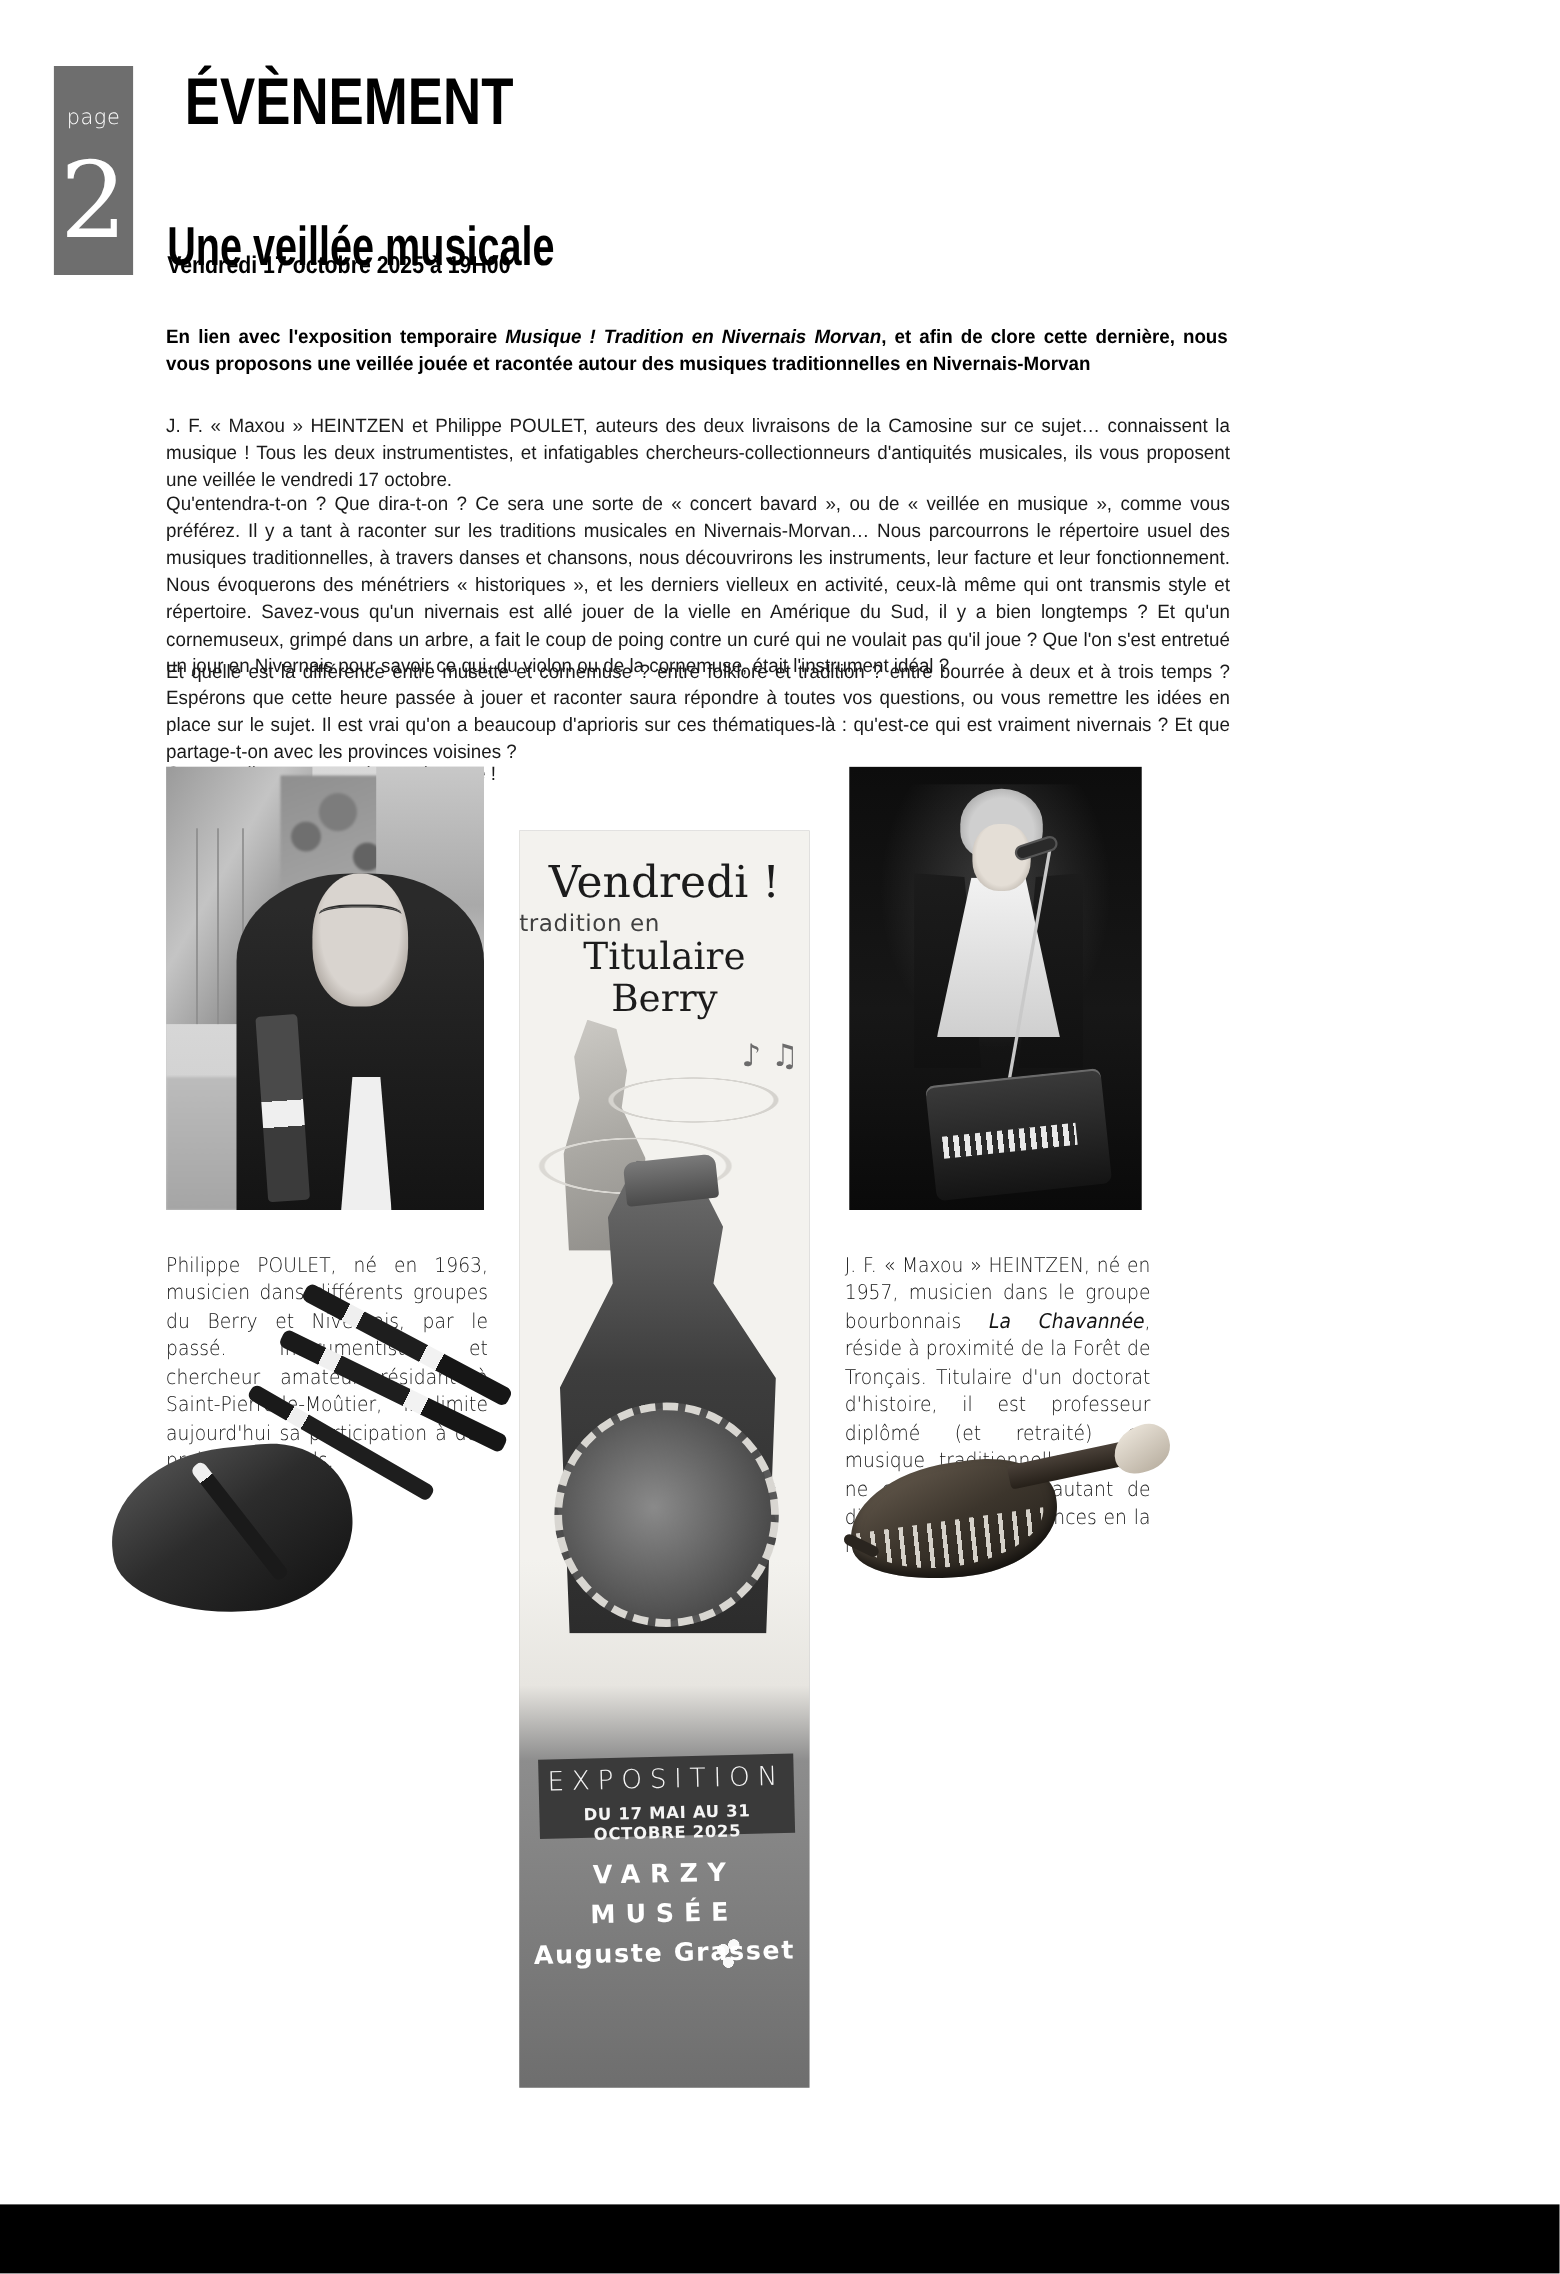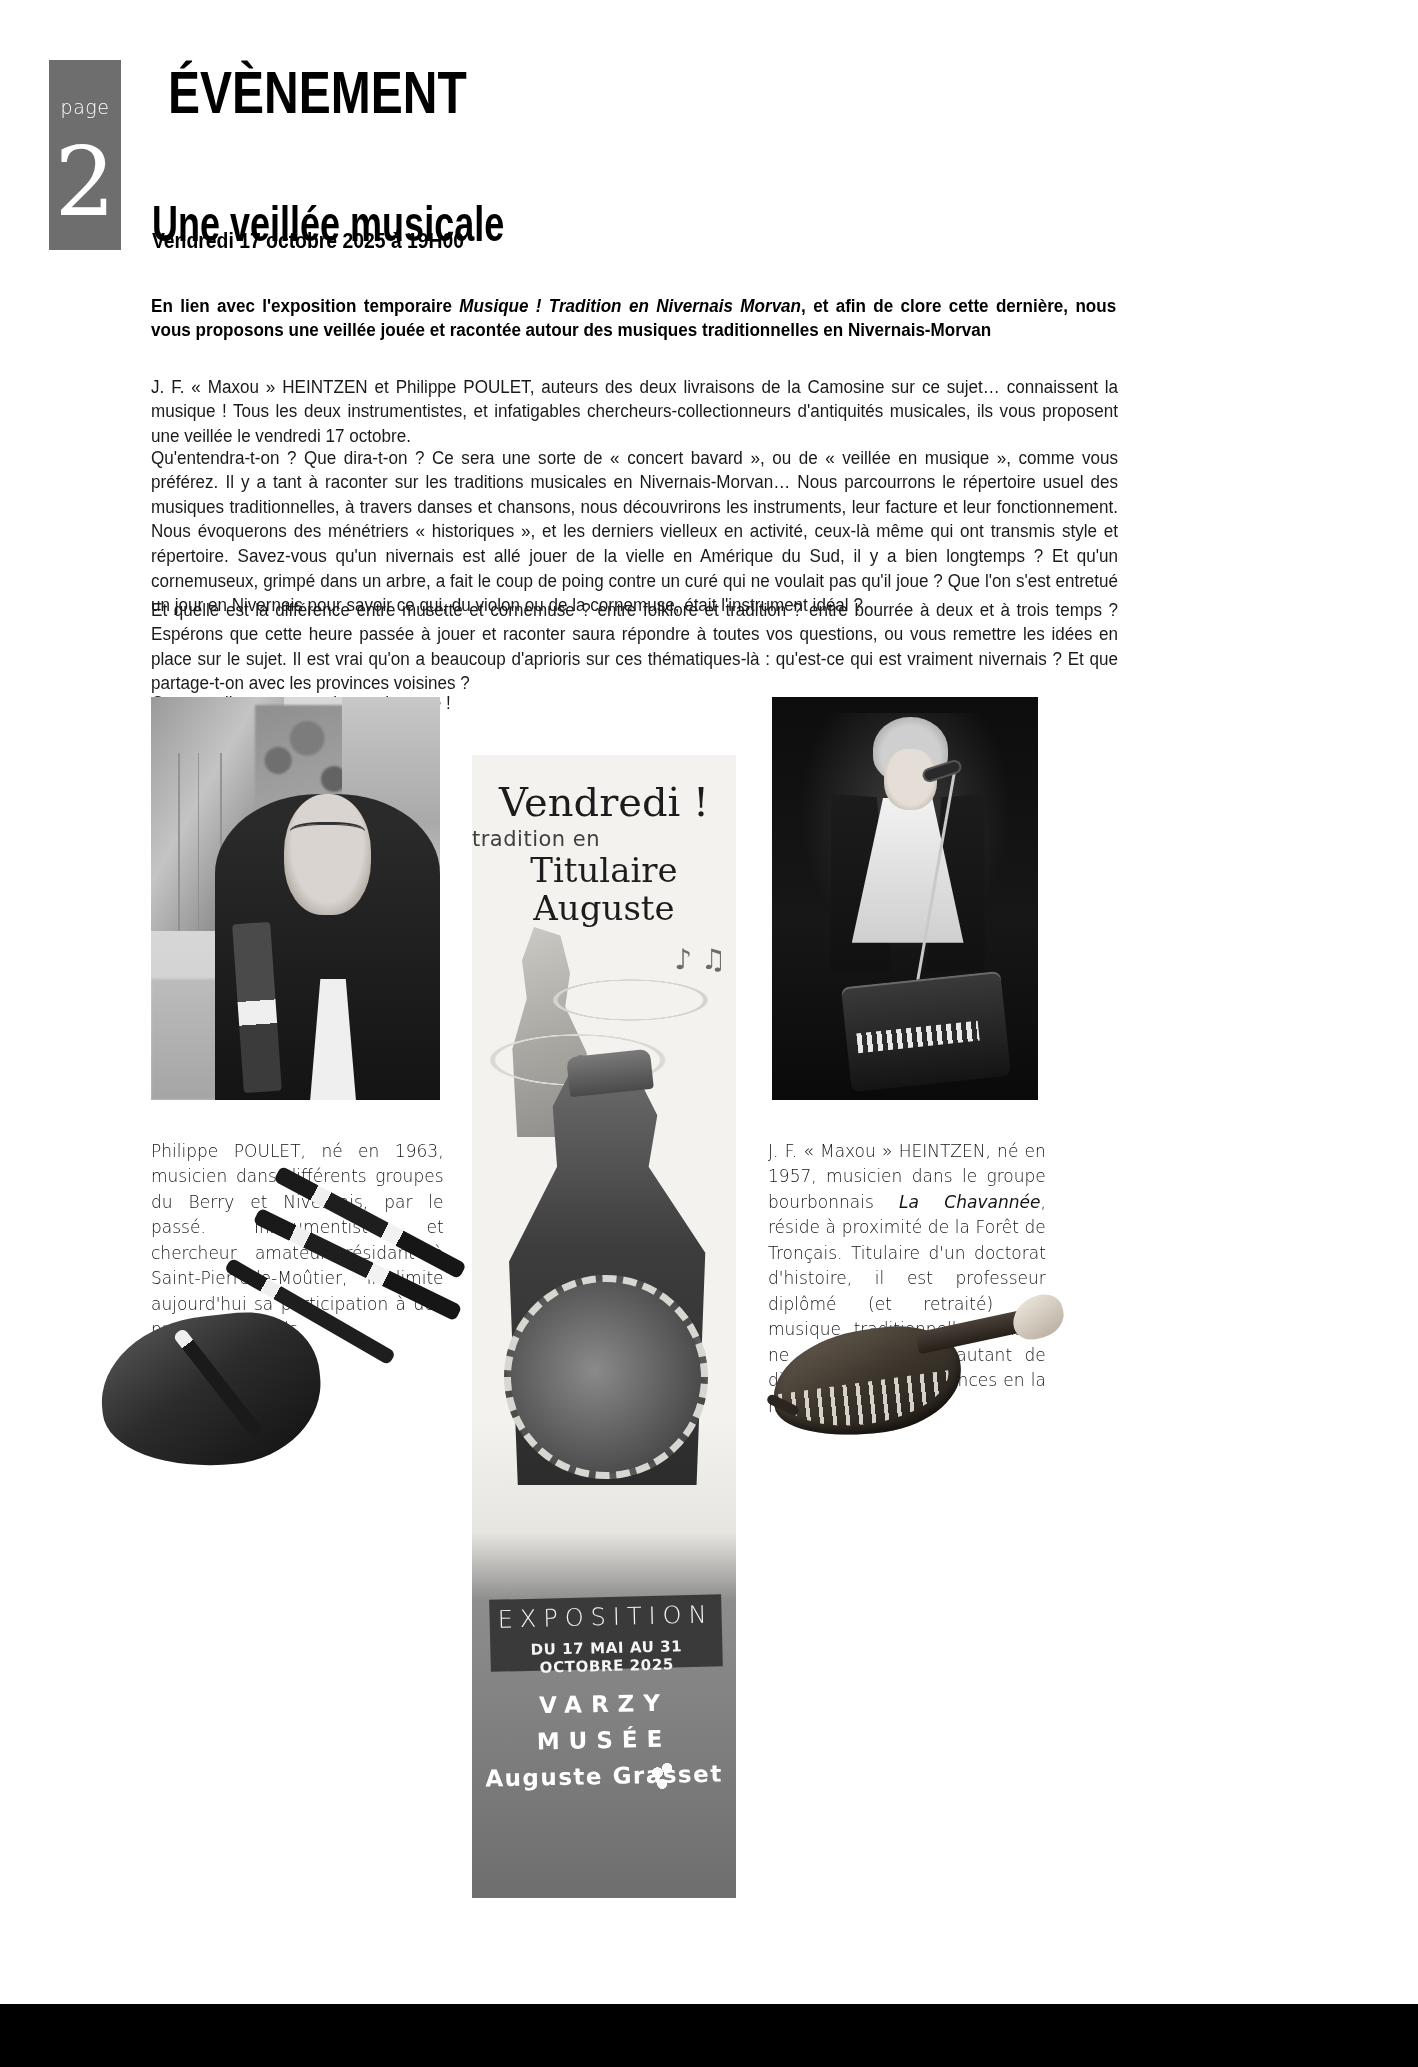--- a/index.html
+++ b/index.html
@@ -458,21 +458,21 @@
   </div>
 
   <div class="photo poster">
     <div class="poster-bg"></div>
     <div class="poster-statue"></div>
     <div class="poster-swirl"></div>
     <div class="poster-notes">♪ ♫</div>
     <div class="poster-title">Vendredi !</div>
     <div class="poster-sub1">tradition en</div>
     <div class="poster-sub2">Titulaire</div>
-    <div class="poster-sub3">Auguste</div>
+    <div class="poster-sub3">Berry</div>
     <div class="poster-player"></div>
     <div class="poster-hat"></div>
     <div class="poster-wheel"></div>
     <div class="poster-expo-box">
       <div class="poster-expo">EXPOSITION</div>
       <div class="poster-dates">DU 17 MAI AU 31 OCTOBRE 2025</div>
     </div>
     <div class="poster-varzy">VARZY</div>
     <div class="poster-musee">MUSÉE</div>
     <div class="poster-auguste">Auguste Grasset</div>

